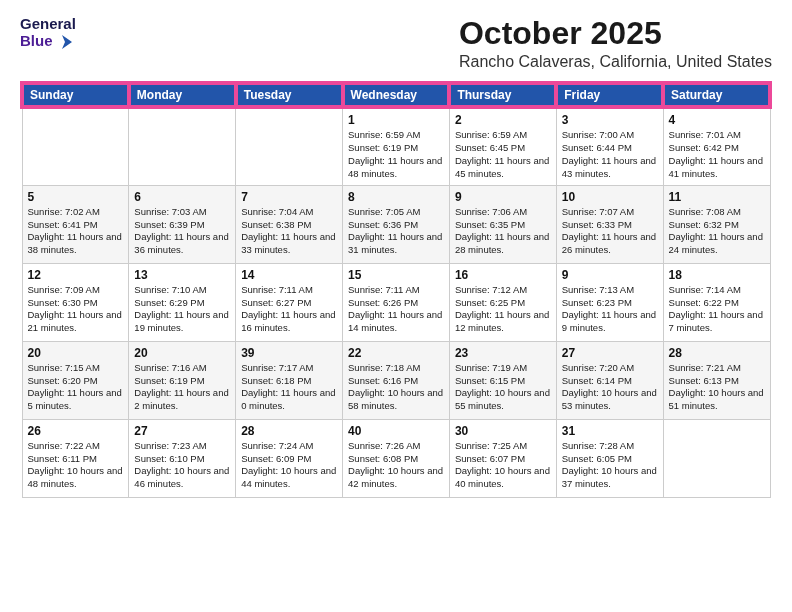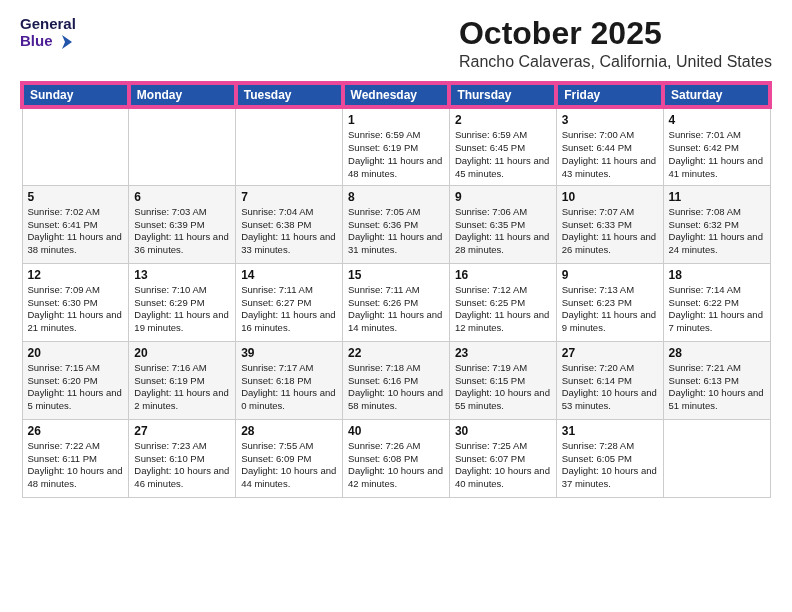--- a/index.html
+++ b/index.html
@@ -314,21 +314,21 @@
           </td>
           <td>
             <span class="day-number">27</span>
             <div class="day-info">Sunrise: 7:23 AM
 Sunset: 6:10 PM
 Daylight: 10 hours
 and 46 minutes.</div>
           </td>
           <td>
             <span class="day-number">28</span>
-            <div class="day-info">Sunrise: 7:55 AM
+            <div class="day-info">Sunrise: 7:24 AM
 Sunset: 6:09 PM
 Daylight: 10 hours
 and 44 minutes.</div>
           </td>
           <td>
             <span class="day-number">40</span>
             <div class="day-info">Sunrise: 7:26 AM
 Sunset: 6:08 PM
 Daylight: 10 hours
 and 42 minutes.</div>

